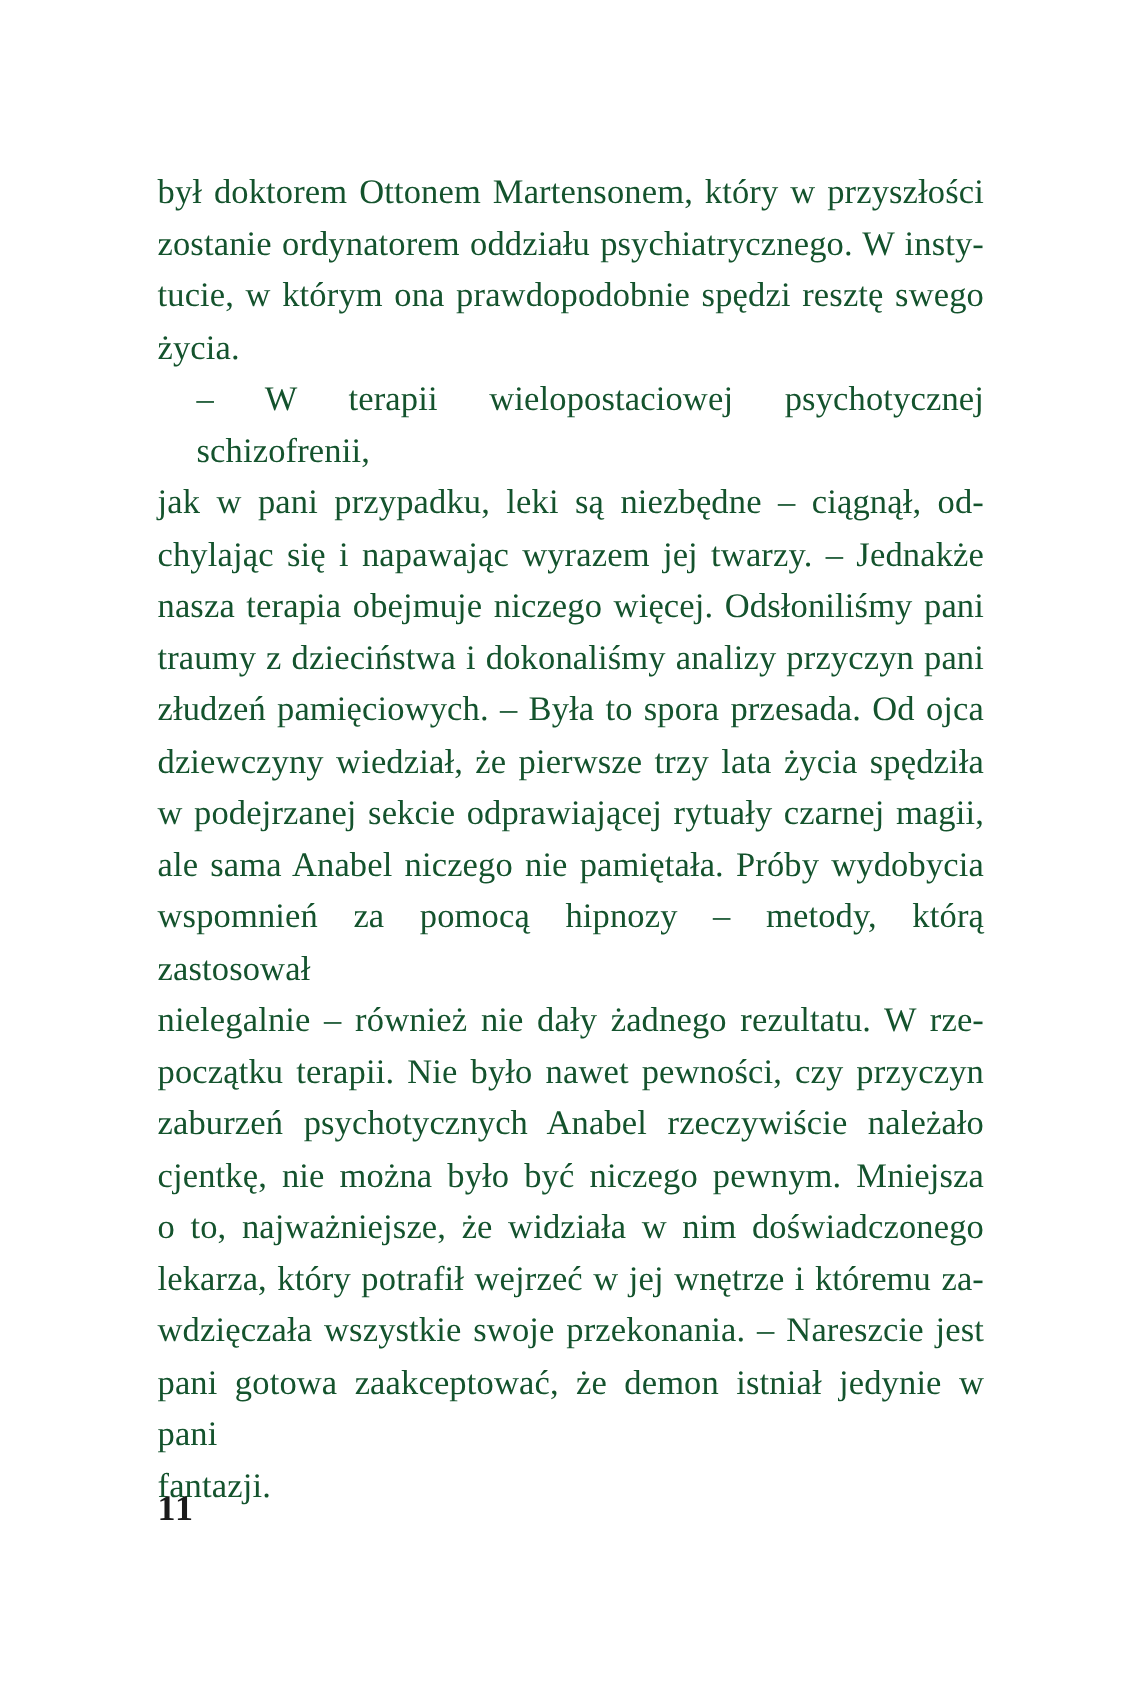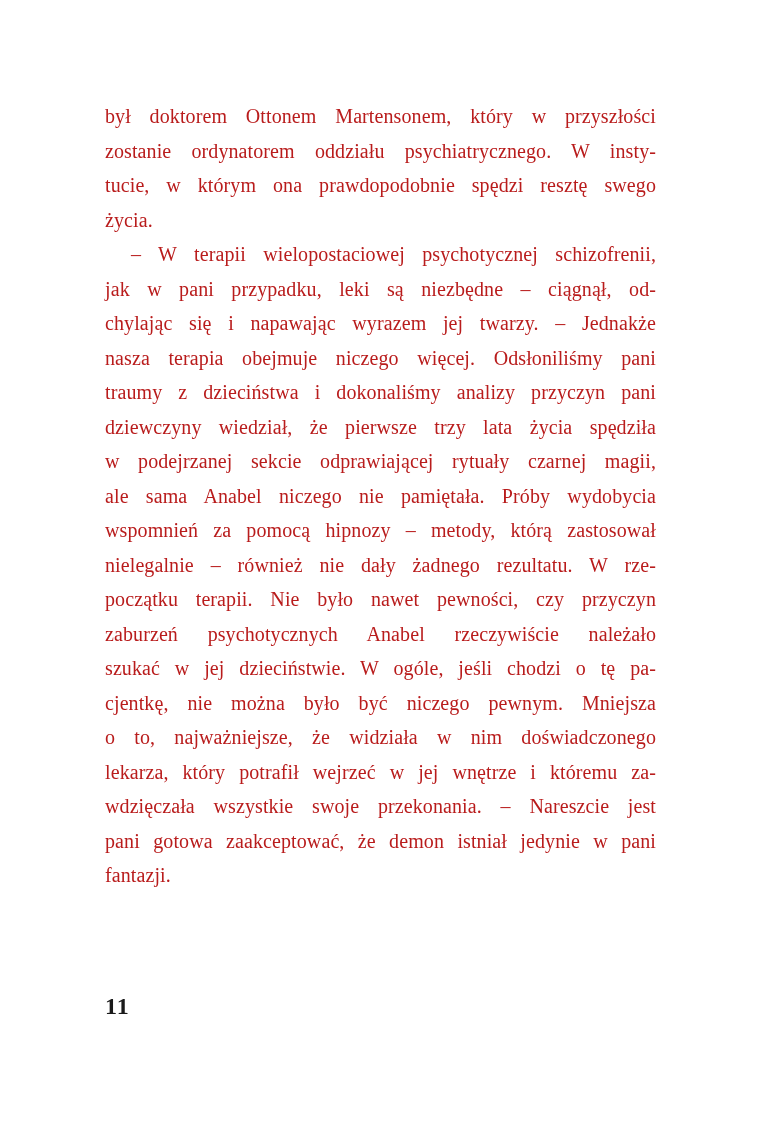--- a/index.html
+++ b/index.html
@@ -15,24 +15,24 @@
     font-family: "Liberation Serif", "DejaVu Serif", serif;
   }
   .book-page {
     position: absolute;
     inset: 0;
     background: #ffffff;
   }
   .text-block {
     position: absolute;
     left: 105px;
-    top: 99px;
+    top: 111px;
     width: 551px;
-    color: #b91c1c;
-    font-size: 20px;
+    color: #14532d;
+    font-size: 23px;
     line-height: 34.5px;
     letter-spacing: 0.1px;
   }
   .line {
     text-align: justify;
     text-align-last: justify;
     white-space: normal;
   }
   .line.last {
     text-align: right;
@@ -59,28 +59,28 @@
   <div class="text-block">
       <div class="line">był doktorem Ottonem Martensonem, który w przyszłości</div>
       <div class="line">zostanie ordynatorem oddziału psychiatrycznego. W insty-</div>
       <div class="line">tucie, w którym ona prawdopodobnie spędzi resztę swego</div>
       <div class="line last">życia.</div>
       <div class="line indent">– W terapii wielopostaciowej psychotycznej schizofrenii,</div>
       <div class="line">jak w pani przypadku, leki są niezbędne – ciągnął, od-</div>
       <div class="line">chylając się i napawając wyrazem jej twarzy. – Jednakże</div>
       <div class="line">nasza terapia obejmuje niczego więcej. Odsłoniliśmy pani</div>
       <div class="line">traumy z dzieciństwa i dokonaliśmy analizy przyczyn pani</div>
+      <div class="line">złudzeń pamięciowych. – Była to spora przesada. Od ojca</div>
       <div class="line">dziewczyny wiedział, że pierwsze trzy lata życia spędziła</div>
       <div class="line">w podejrzanej sekcie odprawiającej rytuały czarnej magii,</div>
       <div class="line">ale sama Anabel niczego nie pamiętała. Próby wydobycia</div>
       <div class="line">wspomnień za pomocą hipnozy – metody, którą zastosował</div>
       <div class="line">nielegalnie – również nie dały żadnego rezultatu. W rze-</div>
       <div class="line">początku terapii. Nie było nawet pewności, czy przyczyn</div>
       <div class="line">zaburzeń psychotycznych Anabel rzeczywiście należało</div>
-      <div class="line">szukać w jej dzieciństwie. W ogóle, jeśli chodzi o tę pa-</div>
       <div class="line">cjentkę, nie można było być niczego pewnym. Mniejsza</div>
       <div class="line">o to, najważniejsze, że widziała w nim doświadczonego</div>
       <div class="line">lekarza, który potrafił wejrzeć w jej wnętrze i któremu za-</div>
       <div class="line">wdzięczała wszystkie swoje przekonania. – Nareszcie jest</div>
       <div class="line">pani gotowa zaakceptować, że demon istniał jedynie w pani</div>
       <div class="line last">fantazji.</div>
     </div>
   <div class="page-number">11</div>
 </div>
 

